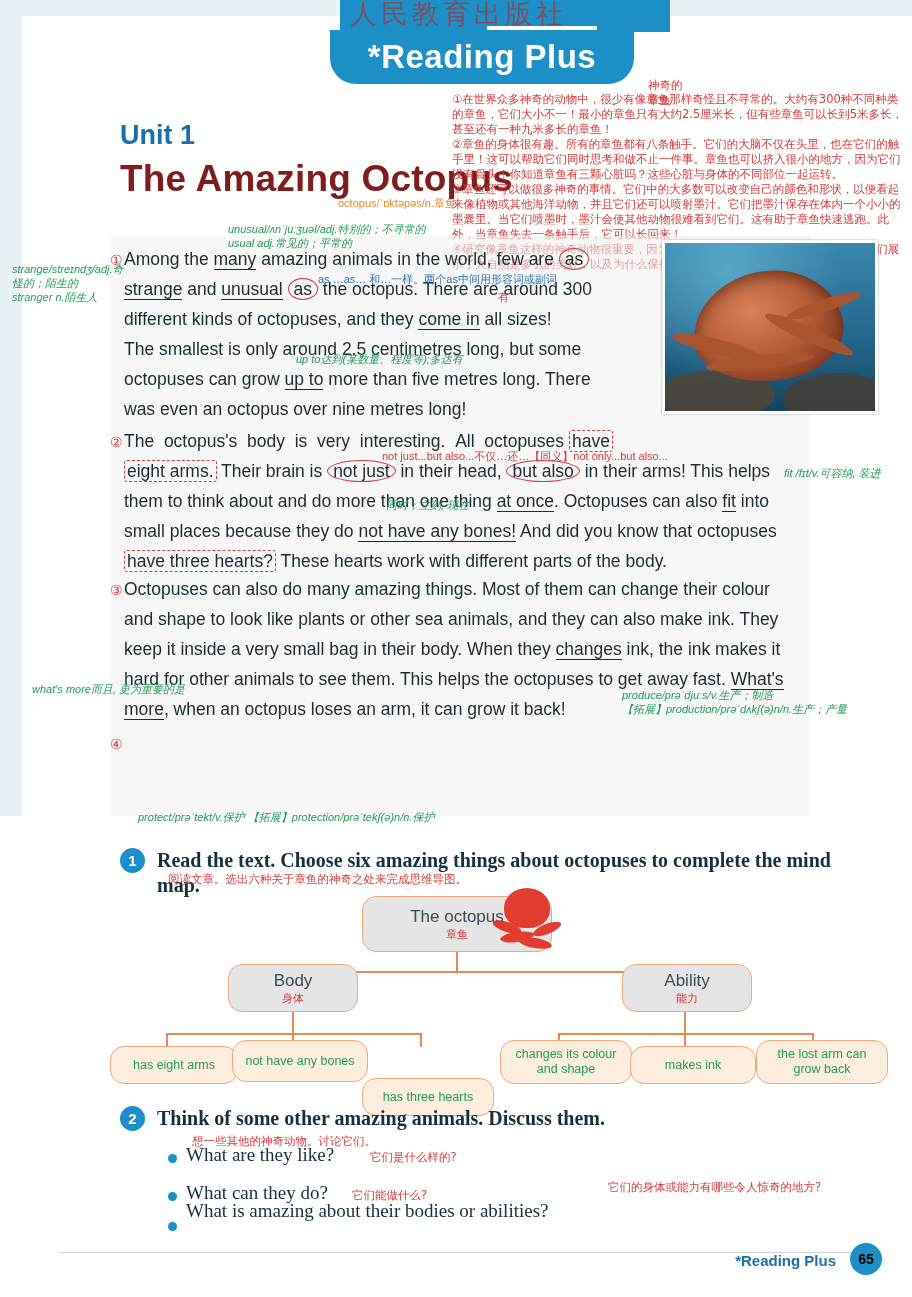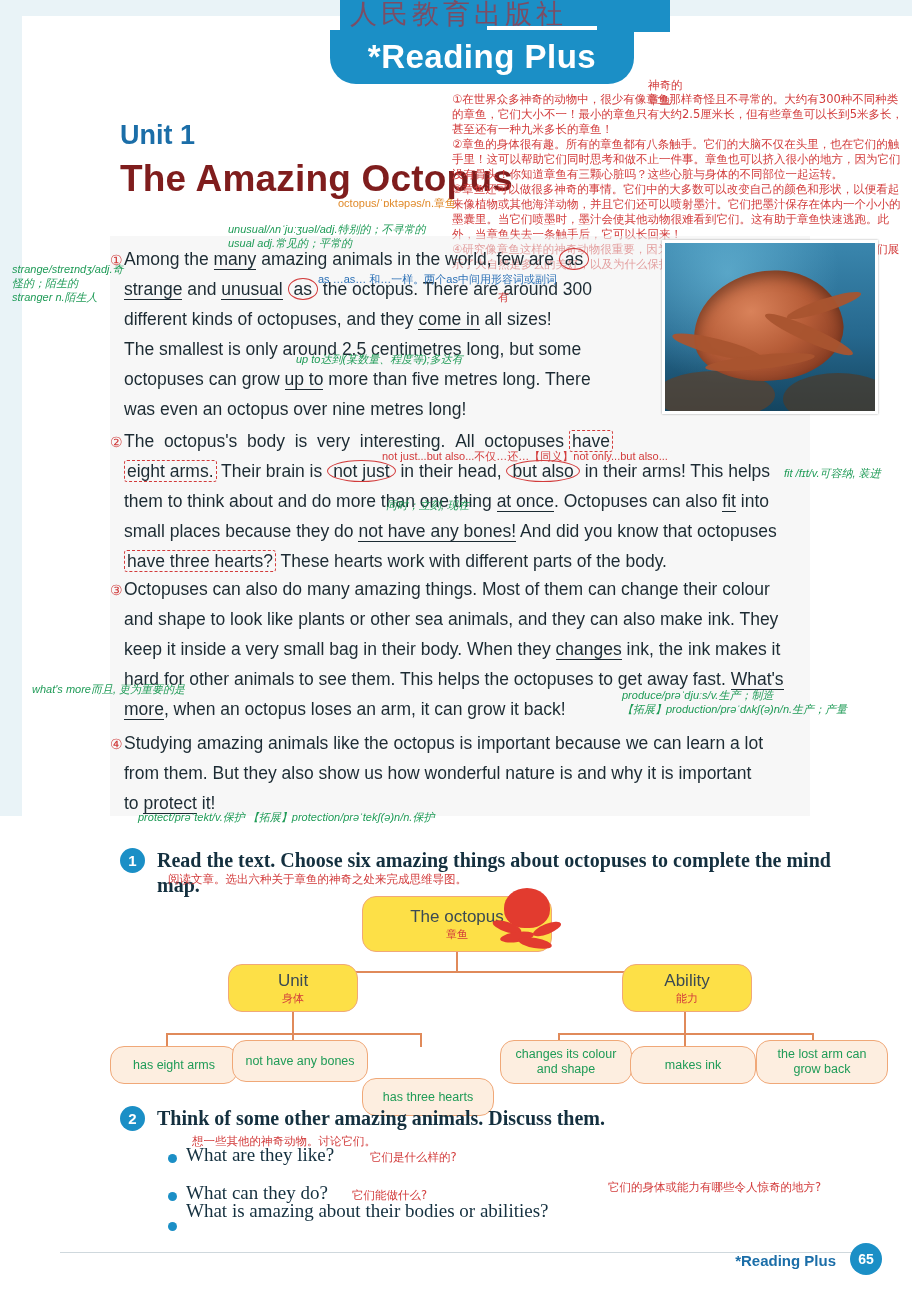--- a/index.html
+++ b/index.html
@@ -58,37 +58,37 @@
   .circ{border:1.6px solid #d23b3b;border-radius:50%;padding:0 5px;}
 
   
   .act{position:absolute;}
   .badge{width:25px;height:25px;border-radius:50%;background:#1b8fc6;color:#fff;font-size:15px;font-weight:bold;display:flex;align-items:center;justify-content:center;}
   .act-title{font-family:"Liberation Serif",serif;font-size:20px;font-weight:bold;color:#14303f;line-height:25px;}
   .act-cn{color:#d23b3b;font-size:11.5px;font-family:"DejaVu Sans",sans-serif;}
 
   
   .node{position:absolute;border-radius:14px;display:flex;flex-direction:column;align-items:center;justify-content:center;text-align:center;}
-  .node-top{background:#fde047;border:1.5px solid #f0a878;color:#3a2a1e;}
+  .node-top{background:#e5e5e5;border:1.5px solid #f0a878;color:#3a2a1e;}
   .node-leaf{background:#fdeee0;border:1.5px solid #f0a878;color:#1f9b57;font-size:12.5px;line-height:15px;padding:0 6px;}
   .node-lbl{font-size:17px;color:#3b4a53;}
   .node-cn{font-size:11px;color:#d23b3b;font-family:"DejaVu Sans",sans-serif;}
   .conn{position:absolute;background:#e08a5a;}
 
   
   .mascot{position:absolute;left:488px;top:888px;width:78px;height:70px;}
   .mascot .head{position:absolute;left:16px;top:0;width:46px;height:40px;background:#e23b2f;border-radius:50% 50% 45% 45%;}
   .mascot .leg{position:absolute;background:#e23b2f;border-radius:50%;}
 
   
   .q{font-family:"Liberation Serif",serif;font-size:19px;color:#14303f;}
   .dot-b{width:9px;height:9px;border-radius:50%;background:#1b8fc6;position:absolute;}
 
   .footer-label{position:absolute;right:76px;bottom:28px;font-size:15px;font-weight:bold;color:#1b6ea8;}
-  .pagenum{position:absolute;right:30px;bottom:22px;width:32px;height:32px;border-radius:50%;background:#1b8fc6;color:#ffffff;font-size:14px;font-weight:bold;display:flex;align-items:center;justify-content:center;}
+  .pagenum{position:absolute;right:30px;bottom:22px;width:32px;height:32px;border-radius:50%;background:#1b8fc6;color:#000000;font-size:14px;font-weight:bold;display:flex;align-items:center;justify-content:center;}
   .footer-rule{position:absolute;left:60px;right:60px;bottom:44px;height:1px;background:#cfd8dd;}
 </style>
 </head>
 <body>
 
 <div class="page">
 
   <div class="topbar-left"></div>
   <div class="topbar-mid"></div>
   <div class="topbar-right"></div>
@@ -156,25 +156,20 @@
     and shape to look like plants or other sea animals, and they can also make ink. They<br>
     keep it inside a very small bag in their body. When they <span class="u-sol">changes</span> ink, the ink makes it<br>
     hard for other animals to see them. This helps the octopuses to get away fast. <span class="u-sol">What's</span><br>
     <span class="u-sol">more</span>, when an octopus loses an arm, it can grow it back!
   </div>
   <div class="ann green" style="left:32px;top:682px;">what's more而且, 更为重要的是</div>
   <div class="ann green" style="left:622px;top:688px;width:270px;white-space:pre-wrap;">produce/prəˈdjuːs/v.生产；制造
 【拓展】production/prəˈdʌkʃ(ə)n/n.生产；产量</div>
 
   <div class="num" style="left:110px;top:736px;">④</div>
-  <div class="para" style="left:124px;top:728px;width:706px;">
-    Studying amazing animals like the octopus is important because we can learn a lot<br>
-    from them. But they also show us how wonderful nature is and why it is important<br>
-    to <span class="u-sol">protect</span> it!
-  </div>
   <div class="ann green" style="left:138px;top:810px;">protect/prəˈtekt/v.保护  【拓展】protection/prəˈtekʃ(ə)n/n.保护</div>
 
   <div class="act" style="left:120px;top:848px;display:flex;gap:12px;width:760px;">
     <div class="badge">1</div>
     <div style="width:718px;">
       <div class="act-title">Read the text. Choose six amazing things about octopuses to complete the mind map.</div>
       <div class="act-cn" style="position:absolute;left:48px;top:24px;">阅读文章。选出六种关于章鱼的神奇之处来完成思维导图。</div>
     </div>
   </div>
 
@@ -202,21 +197,21 @@
 
   <div class="mascot">
     <div class="head"></div>
     <div class="leg" style="left:4px;top:34px;width:30px;height:10px;transform:rotate(18deg);"></div>
     <div class="leg" style="left:12px;top:44px;width:34px;height:10px;transform:rotate(-8deg);"></div>
     <div class="leg" style="left:30px;top:50px;width:34px;height:10px;transform:rotate(10deg);"></div>
     <div class="leg" style="left:44px;top:36px;width:30px;height:10px;transform:rotate(-22deg);"></div>
   </div>
 
   <div class="node node-top" style="left:228px;top:964px;width:128px;height:46px;">
-    <div class="node-lbl">Unit</div>
+    <div class="node-lbl">Body</div>
     <div class="node-cn">身体</div>
   </div>
   <div class="node node-top" style="left:622px;top:964px;width:128px;height:46px;">
     <div class="node-lbl">Ability</div>
     <div class="node-cn">能力</div>
   </div>
 
   <div class="node node-leaf" style="left:110px;top:1046px;width:114px;height:36px;">has eight arms</div>
   <div class="node node-leaf" style="left:232px;top:1040px;width:122px;height:40px;">not have any bones</div>
   <div class="node node-leaf" style="left:362px;top:1046px;width:118px;height:36px;margin-top:32px;">has three hearts</div>

